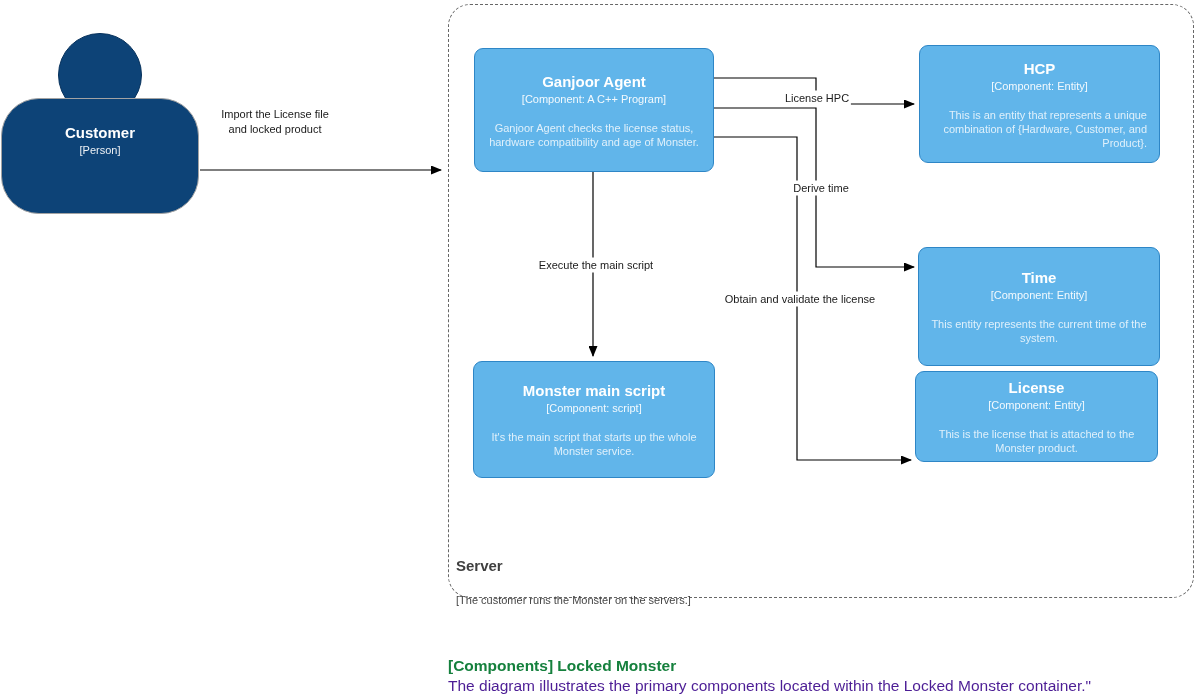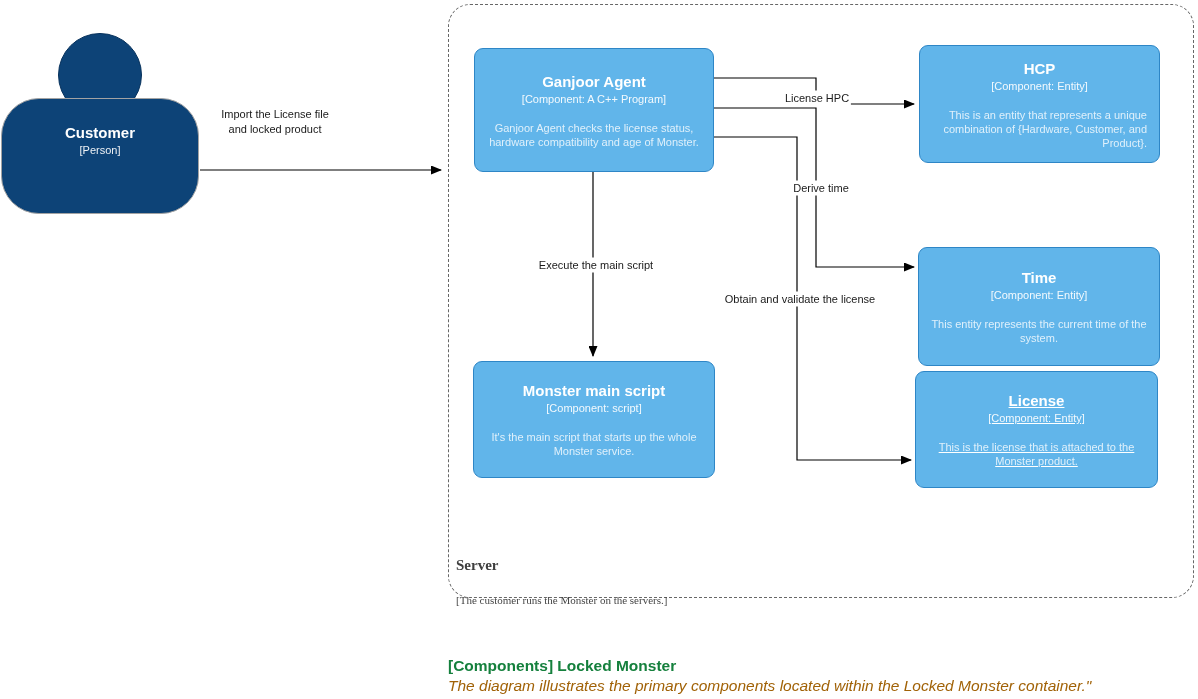--- a/index.html
+++ b/index.html
@@ -10,21 +10,21 @@
     overflow: hidden; position: relative;
   }
   .canvas { position: absolute; left: 0; top: 0; width: 1198px; height: 699px; }
   svg.edges { position: absolute; left: 0; top: 0; width: 1198px; height: 699px; }
 
   
   .boundary {
     position: absolute; left: 448px; top: 4px; width: 746px; height: 594px;
     border: 1.6px dashed #676767; border-radius: 22px; background: transparent;
   }
-  .boundary-label { position: absolute; left: 456px; top: 556px; font-family: Liberation Serif, serif; }
+  .boundary-label { position: absolute; left: 456px; top: 556px; }
   .boundary-title { font-size: 15px; font-weight: bold; color: #3f3f3f; line-height: 19px; }
   .boundary-subtitle { font-size: 11px; color: #454545; line-height: 14px; margin-top: 18px; }
 
   
   .person-head {
     position: absolute; left: 58px; top: 33px; width: 84px; height: 84px;
     border-radius: 50%; background: #0d4377; border: 1px solid #06315c;
   }
   .person-body {
     position: absolute; left: 1px; top: 98px; width: 198px; height: 116px;
@@ -43,38 +43,38 @@
     padding: 8px 12px; color: #fff;
   }
   .c4-title { font-size: 15px; font-weight: bold; color: #ffffff; line-height: 19px; }
   .c4-subtitle { font-size: 11px; color: rgba(255,255,255,0.92); line-height: 14px; margin-top: 1px; }
   .c4-desc { font-size: 11px; color: rgba(255,255,255,0.80); line-height: 14px; margin-top: 15px; }
 
   #comp-ganjoor { left: 474px; top: 48px;  width: 240px; height: 124px; }
   #comp-hcp     { left: 919px; top: 45px;  width: 241px; height: 118px; text-align: right; }
   #comp-time    { left: 918px; top: 208px; width: 242px; height: 119px; margin-top: 39px; }
   #comp-script  { left: 473px; top: 361px; width: 242px; height: 117px; }
-  #comp-license { left: 915px; top: 371px; width: 243px; height: 117px; text-decoration: underline; }
+  #comp-license { left: 915px; top: 371px; width: 243px; height: 91px; }
 
   
   .edge-label {
     position: absolute; transform: translate(-50%, -50%);
     font-size: 11px; color: #1a1a1a; background: #ffffff;
     line-height: 15px; text-align: center; white-space: nowrap; padding: 0 2px;
   }
   #lbl-import  { left: 275px; top: 122px; }
   #lbl-hpc     { left: 817px; top: 98px;  }
   #lbl-time    { left: 821px; top: 188px; }
   #lbl-execute { left: 596px; top: 265px; }
   #lbl-obtain  { left: 800px; top: 299px; }
 
   
   .caption { position: absolute; left: 448px; top: 656px; width: 750px; }
   .caption-title { font-size: 15.5px; font-weight: bold; color: #15803d; line-height: 20px; }
-  .caption-desc  { font-size: 15.5px; color: #a16207; line-height: 20px; font-style: italic; }
+  .caption-desc  { font-size: 15.5px; color: #4c1d95; line-height: 20px; }
 </style>
 </head>
 <body>
 
 <div class="canvas">
 
   <svg class="edges">
     <defs>
       <marker id="arrow" markerWidth="11" markerHeight="9" refX="10" refY="4.5" orient="auto" markerUnits="userSpaceOnUse">
         <path d="M0,0 L11,4.5 L0,9 z" fill="#000000"></path>

